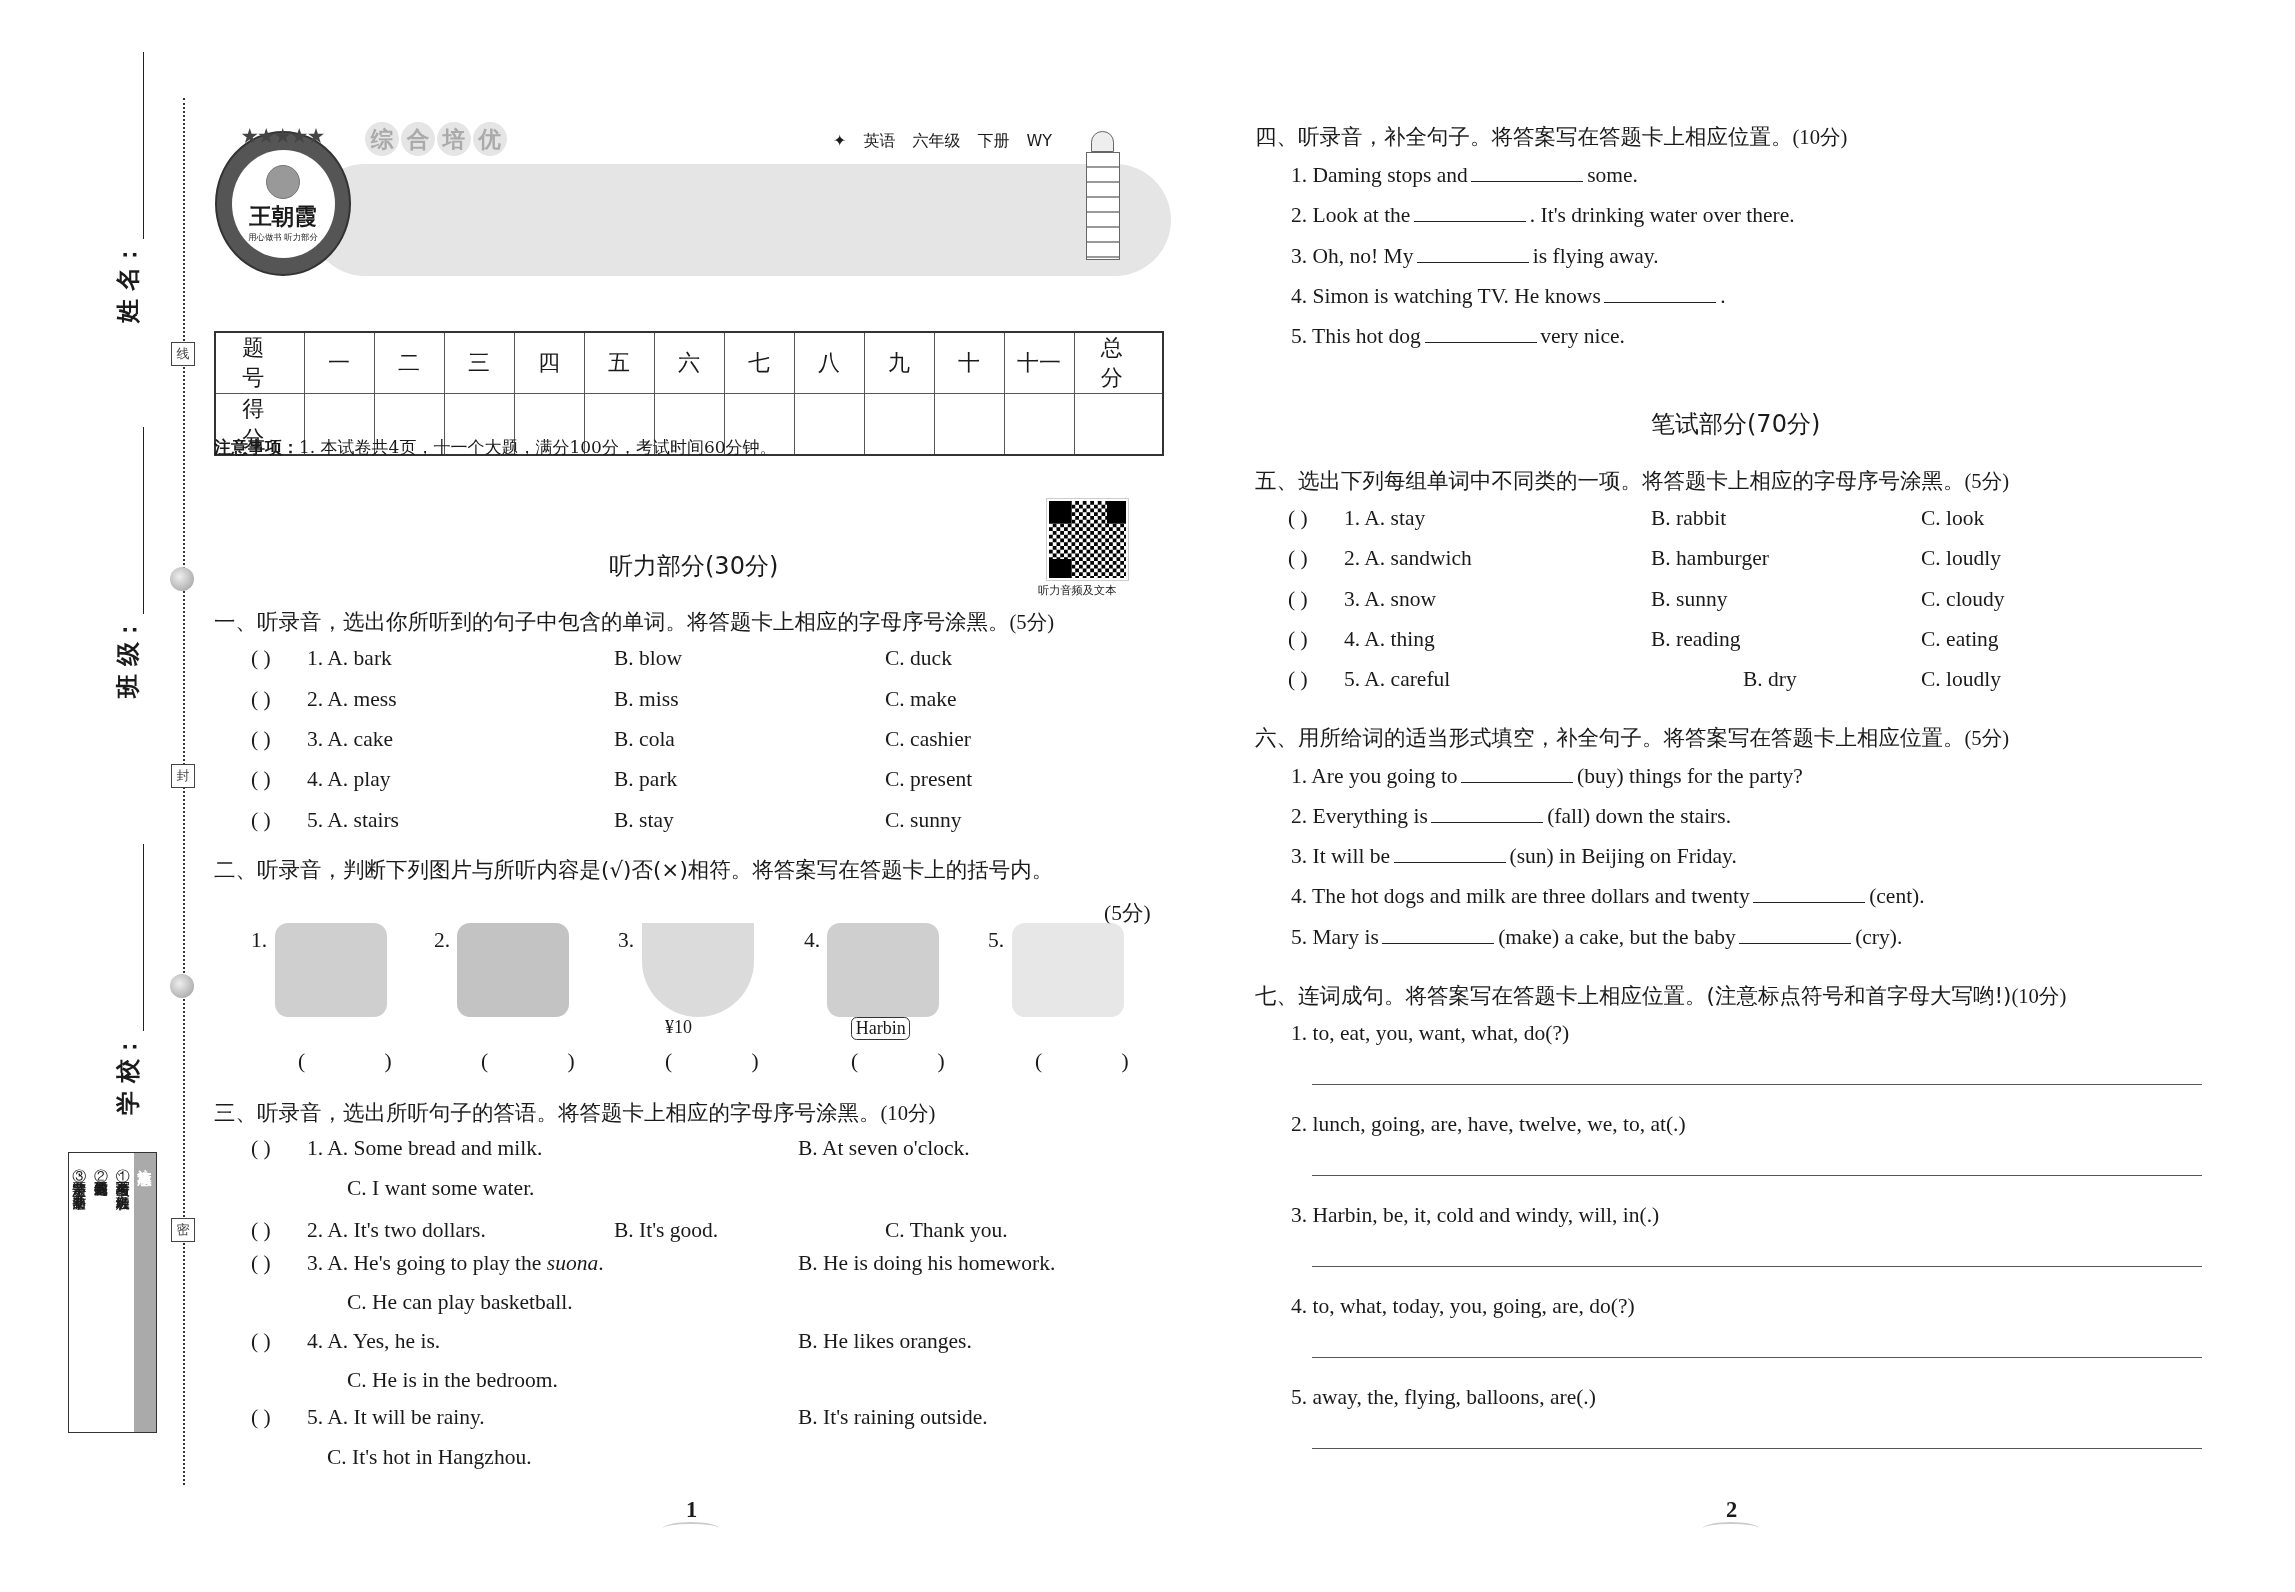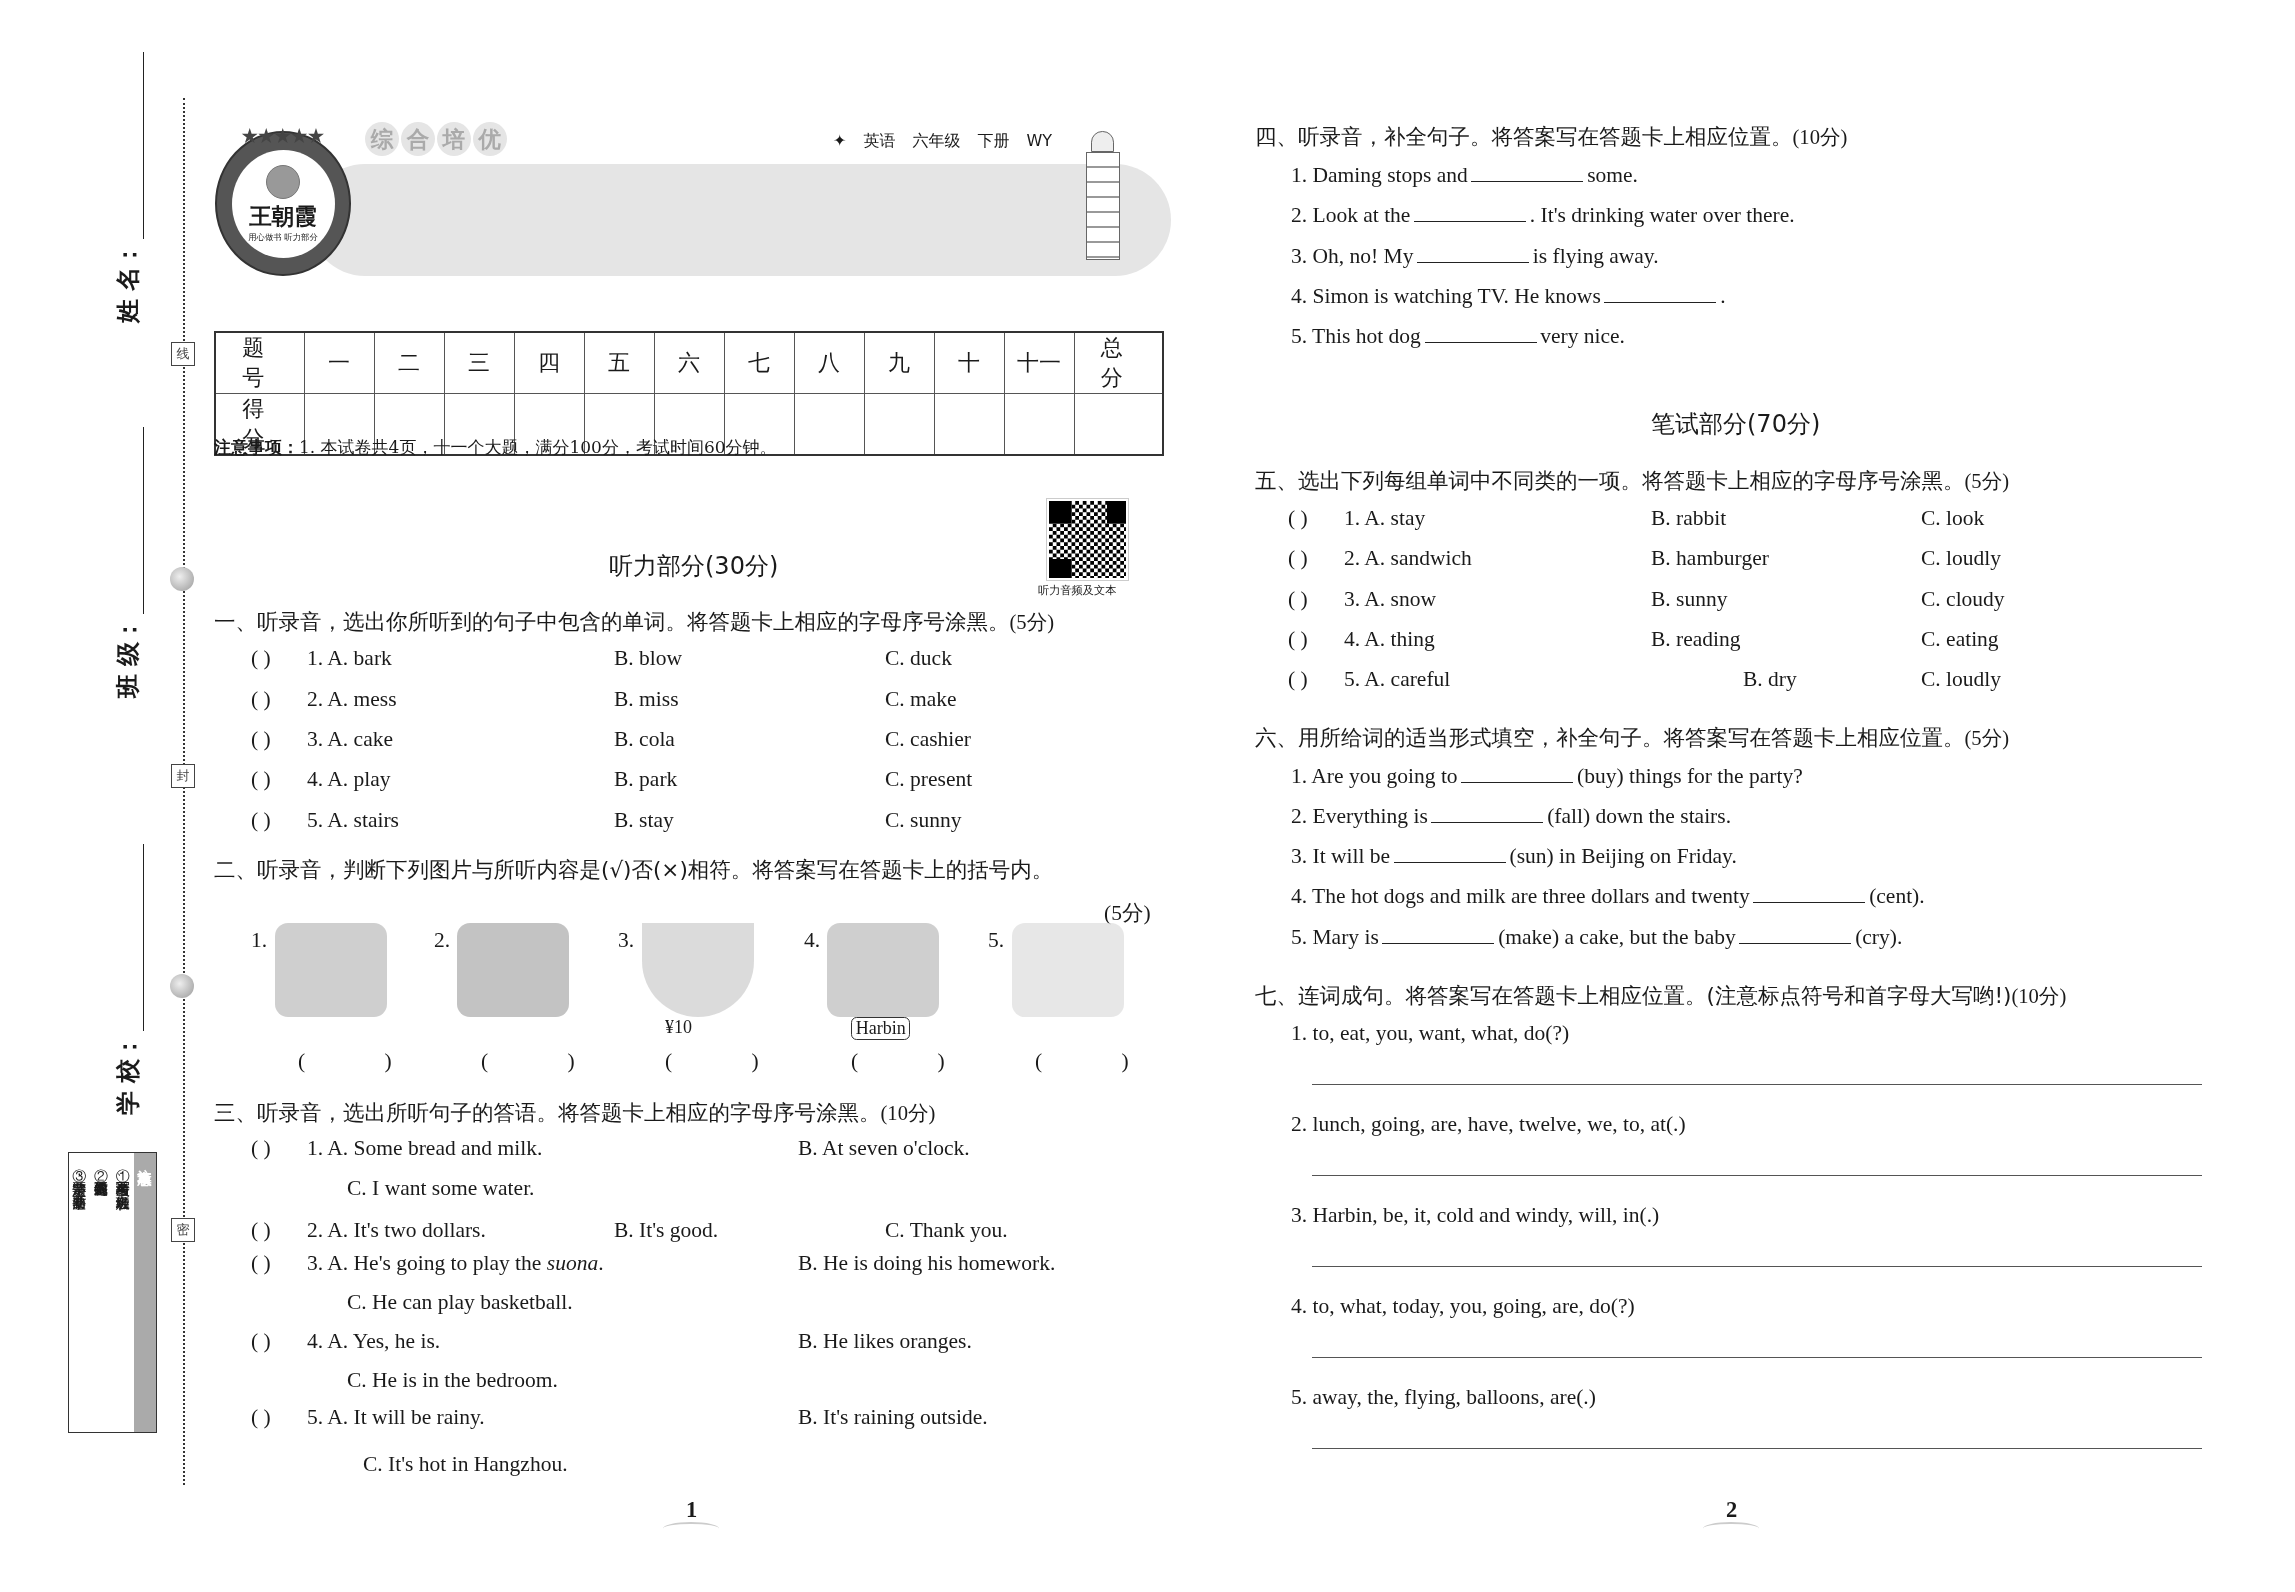--- a/index.html
+++ b/index.html
@@ -228,21 +228,21 @@
     <div class="row" style="left:614px; top:1218px;">B. It's good.</div>
     <div class="row" style="left:885px; top:1218px;">C. Thank you.</div>
     <div class="row" style="left:251px; top:1251px;"><span class="paren">(       )</span><span>3. A. He's going to play the</span> <i>suona</i>.</div>
     <div class="row" style="left:798px; top:1251px;">B. He is doing his homework.</div>
     <div class="row" style="left:347px; top:1290px;">C. He can play basketball.</div>
     <div class="row" style="left:251px; top:1329px;"><span class="paren">(       )</span><span>4. A. Yes, he is.</span></div>
     <div class="row" style="left:798px; top:1329px;">B. He likes oranges.</div>
     <div class="row" style="left:347px; top:1368px;">C. He is in the bedroom.</div>
     <div class="row" style="left:251px; top:1405px;"><span class="paren">(       )</span><span>5. A. It will be rainy.</span></div>
     <div class="row" style="left:798px; top:1405px;">B. It's raining outside.</div>
-    <div class="row" style="left:363px; top:1445px;margin-top:7px;">C. It's hot in Hangzhou.</div>
+    <div class="row" style="left:327px; top:1445px;">C. It's hot in Hangzhou.</div>
   </div>
 
 <div class="section-h" style="left:1255px; top:122px;">
   <span>四、听录音，补全句子。将答案写在答题卡上相应位置。</span><span class="pts">(10分)</span>
 </div>
 <div id="s4-rows">
     <div class="row" style="left:1291px; top:163px;"><span>1. Daming stops and</span><span class="blank"></span><span>some.</span></div>
     <div class="row" style="left:1291px; top:203px;"><span>2. Look at the</span><span class="blank"></span><span>. It's drinking water over there.</span></div>
     <div class="row" style="left:1291px; top:244px;"><span>3. Oh, no!  My</span><span class="blank"></span><span>is flying away.</span></div>
     <div class="row" style="left:1291px; top:284px;"><span>4. Simon is watching TV. He knows</span><span class="blank"></span><span>.</span></div>

